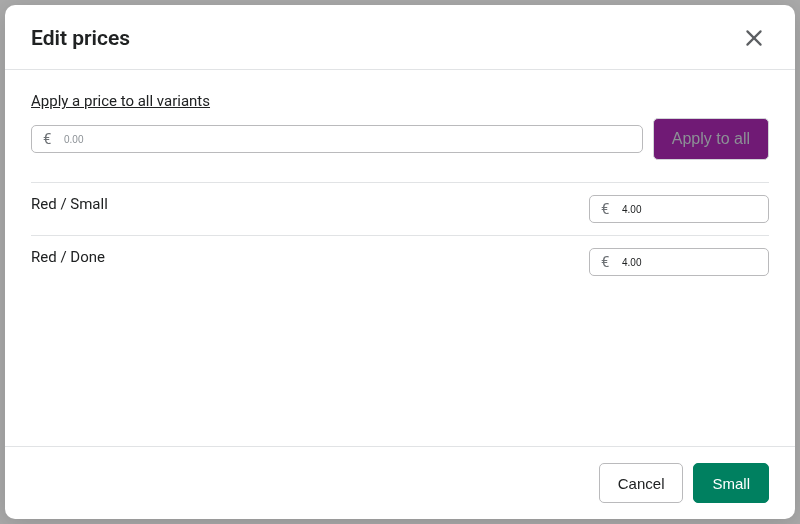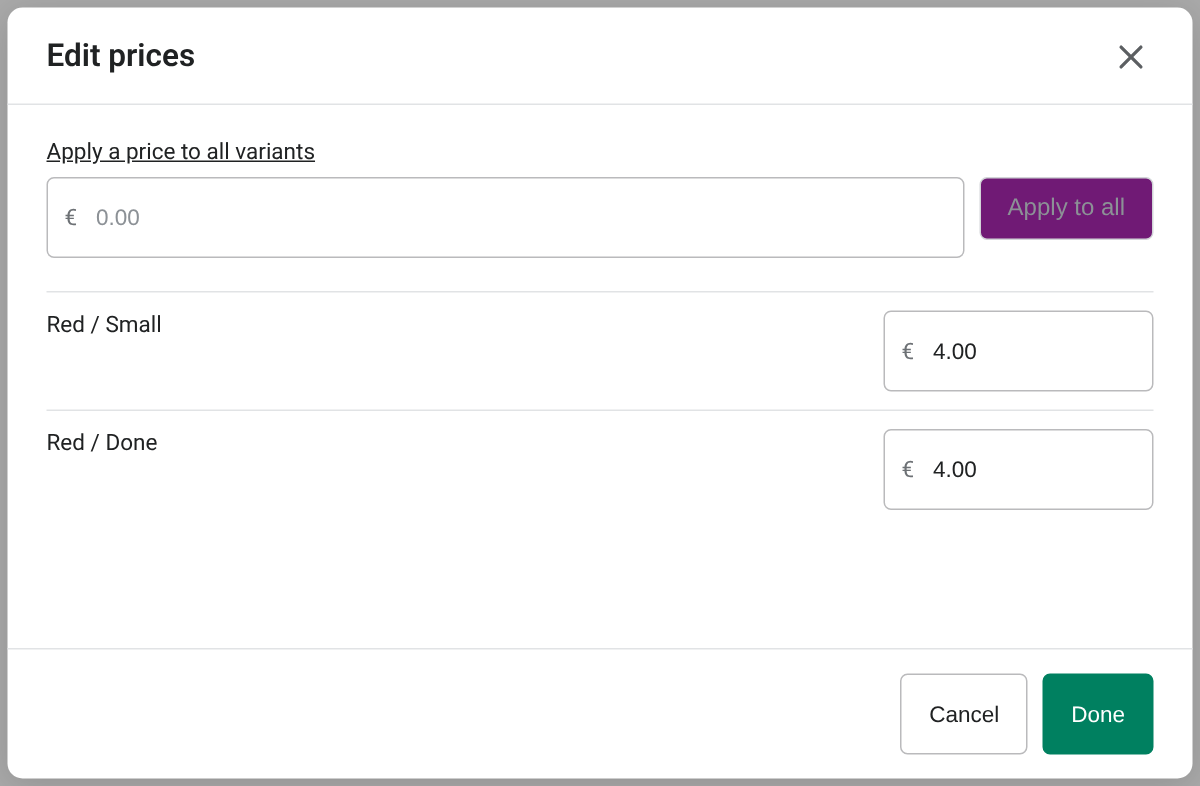--- a/index.html
+++ b/index.html
@@ -74,25 +74,25 @@
     }
     .currency {
       position: absolute;
       left: 12px;
       color: #6d7175;
       font-size: 15px;
       pointer-events: none;
     }
     .price-input {
       width: 100%;
-      height: 54px;
+      height: 28px;
       border: 1px solid #bababc;
       border-radius: 5px;
       padding: 0 12px 0 32px;
-      font-size: 15px;
+      font-size: 10px;
       color: #202223;
       outline: none;
     }
     .price-input::placeholder {
       color: #8c9196;
     }
     .apply-btn {
       height: 42px;
       padding: 0 18px;
       border: 1px solid #d2d5d8;
@@ -114,21 +114,21 @@
       color: #202223;
     }
     .modal-footer {
       display: flex;
       justify-content: flex-end;
       gap: 10px;
       padding: 16px 26px;
       border-top: 1px solid #e1e3e5;
     }
     .btn {
-      height: 54px;
+      height: 40px;
       padding: 0 18px;
       border-radius: 5px;
       font-size: 15px;
       cursor: pointer;
       display: inline-flex;
       align-items: center;
       justify-content: center;
     }
     .btn-secondary {
       background: #fff;
@@ -179,16 +179,16 @@
       <span class="variant-name">Red / Done</span>
       <div class="price-input-wrap small">
         <span class="currency">€</span>
         <input type="text" class="price-input" value="4.00" style="">
       </div>
     </div>
   </div>
 
   <div class="modal-footer">
     <button class="btn btn-secondary">Cancel</button>
-    <button class="btn btn-primary">Done</button>
+    <button class="btn btn-primary">Small</button>
   </div>
 
 </div>
 
 </body></html>

